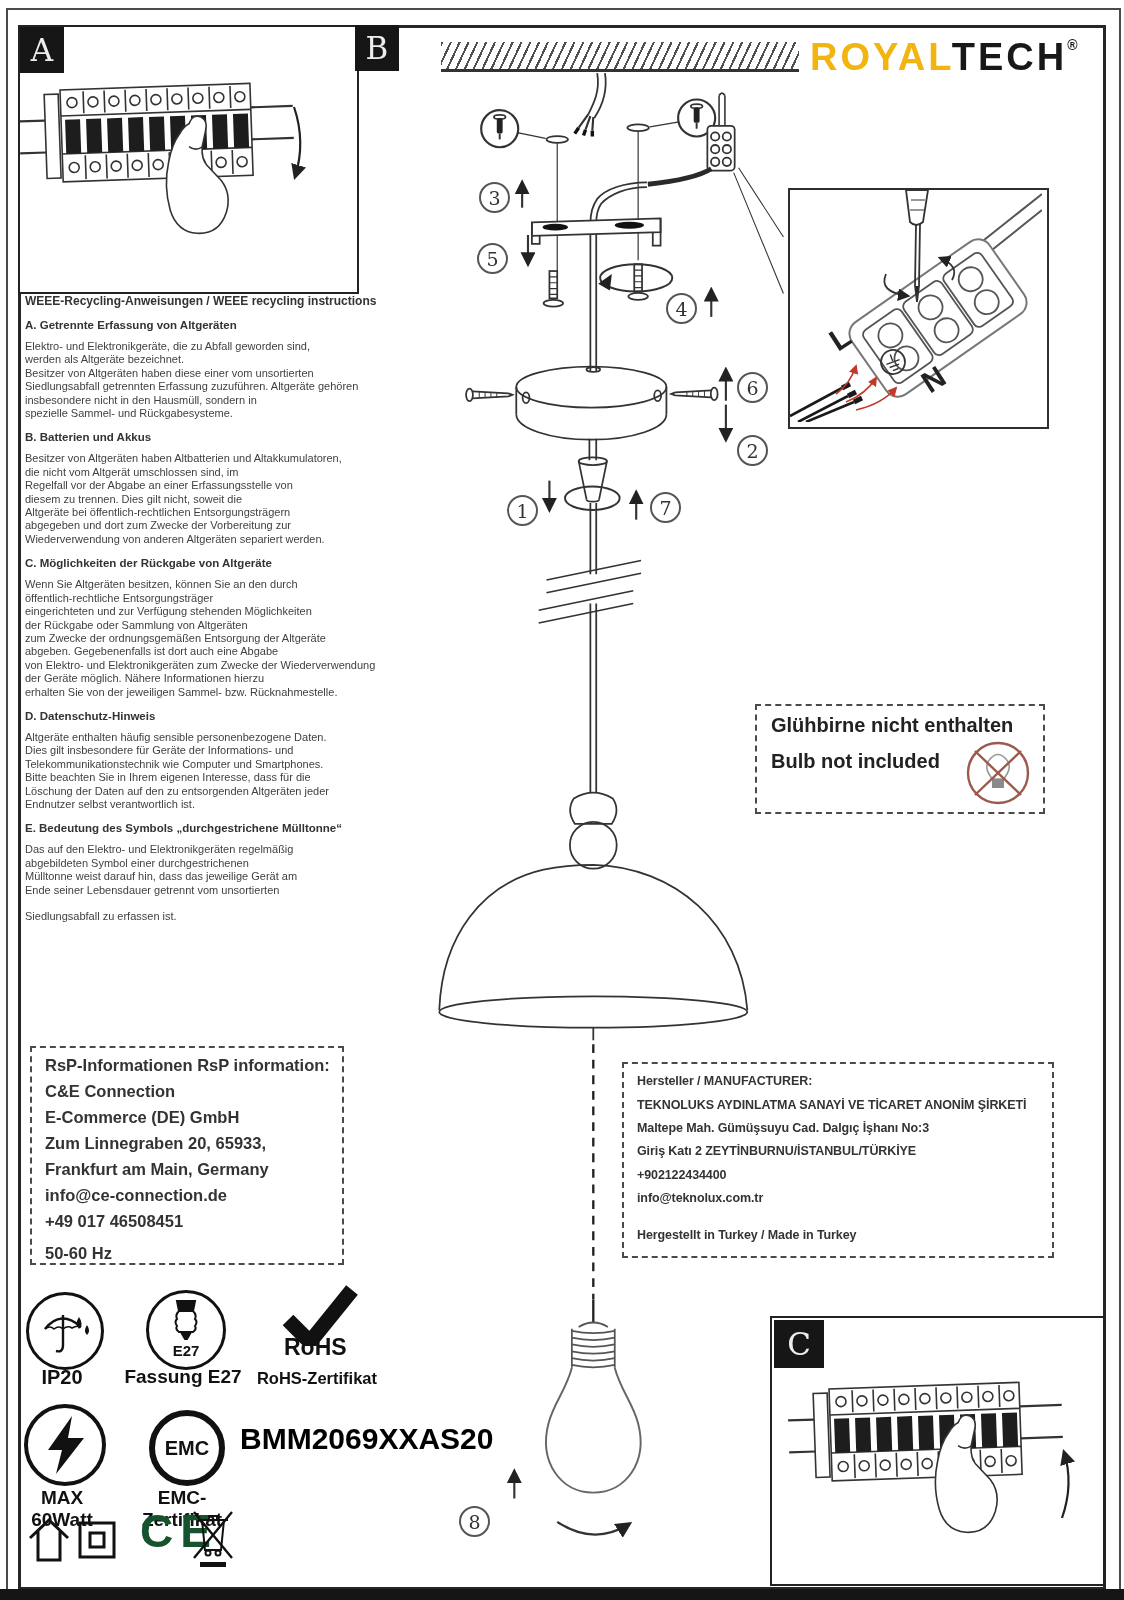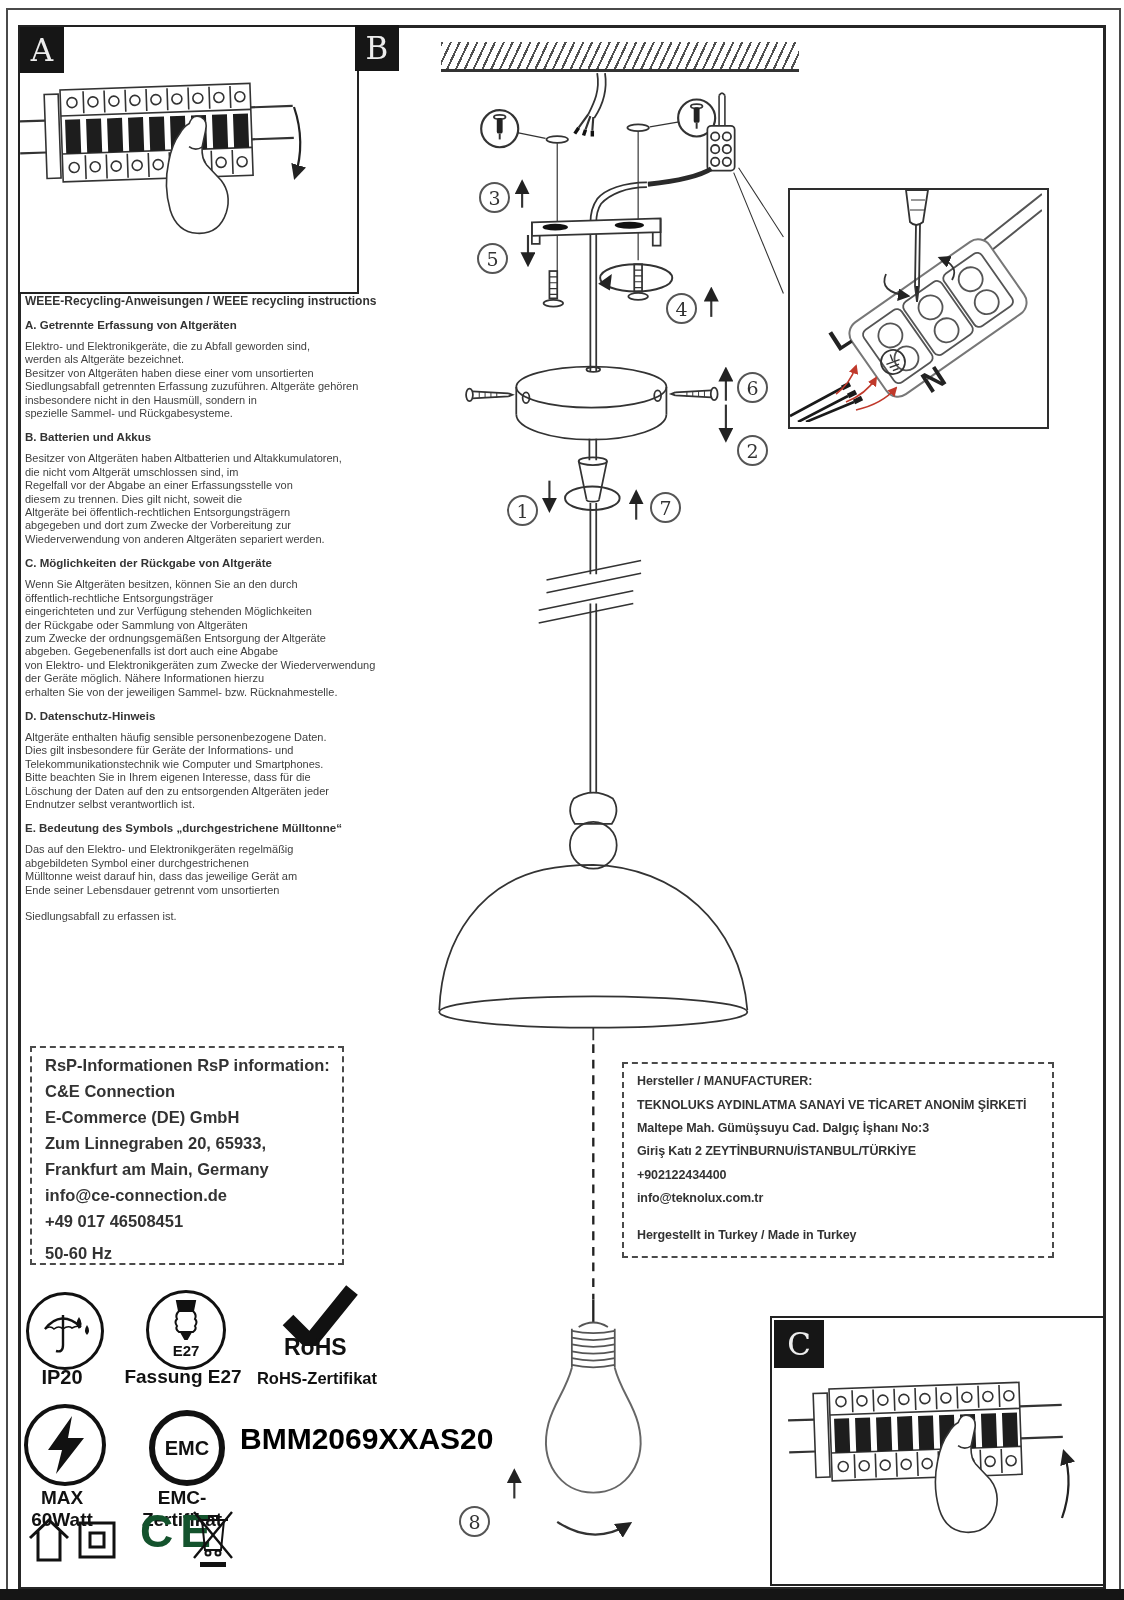--- a/index.html
+++ b/index.html
@@ -96,20 +96,23 @@
       <path d="M274,80 Q286,115 275,150" stroke="#222" stroke-width="2.2" fill="none" marker-end="url(#ahA)"></path>
     </svg>
   </div>
 
   <div class="abs tag labelB">
     <span>B</span>
   </div>
 
   <div class="abs hatch"></div>
 
+  <div class="abs logo">
+    <span class="royal">ROYAL</span><span class="tech">TECH</span><span class="reg">®</span>
+  </div>
 
   <div class="abs weee">
     <div class="w-title">WEEE-Recycling-Anweisungen / WEEE recycling instructions</div>
     <div class="w-sec">
         <div class="w-h">A. Getrennte Erfassung von Altgeräten</div>
         <div class="w-b">Elektro- und Elektronikgeräte, die zu Abfall geworden sind,
  werden als Altgeräte bezeichnet.
 Besitzer von Altgeräten haben diese einer vom unsortierten
 Siedlungsabfall getrennten Erfassung zuzuführen. Altgeräte gehören
 insbesondere nicht in den Hausmüll, sondern in
@@ -342,20 +345,30 @@
         <path d="M52,198 l8,-4 M58,206 l8,-4 M64,212 l8,-4" stroke-width="5"></path>
       </g>
       <g stroke="#c0392b" fill="none" stroke-width="1.6">
         <path d="M46,204 Q60,194 66,176" marker-end="url(#ahR)"></path>
         <path d="M56,212 Q76,204 86,188" marker-end="url(#ahR)"></path>
         <path d="M66,220 Q92,214 106,198" marker-end="url(#ahR)"></path>
       </g>
     </svg>
   </div>
 
+  <div class="abs dashbox bulbbox">
+    <div class="l1">Glühbirne nicht enthalten</div>
+    <div class="l2">Bulb not included</div>
+    <svg class="abs" style="right:10px;top:34px;" width="70" height="66" viewBox="0 0 70 66">
+      <circle cx="35" cy="33" r="30" stroke="#9b5a4e" stroke-width="2.4" fill="none"></circle>
+      <path d="M27,19 q8,-9 16,0 q6,7 1,15 l-3,5 h-12 l-3,-5 q-5,-8 1,-15 z" stroke="#999" stroke-width="1.6" fill="none"></path>
+      <rect x="29" y="39" width="12" height="9" fill="#8a8a8a"></rect>
+      <path d="M12,11 L58,55 M58,11 L12,55" stroke="#9b5a4e" stroke-width="2.4"></path>
+    </svg>
+  </div>
 
   <div class="abs dashbox rsp">
     <div class="line" style="top:8px;">RsP-Informationen RsP information:</div>
     <div class="line" style="top:34px;text-align:center;">C&amp;E Connection</div>
     <div class="line" style="top:60px;">E-Commerce (DE) GmbH</div>
     <div class="line" style="top:86px;">Zum Linnegraben 20, 65933,</div>
     <div class="line" style="top:112px;">Frankfurt am Main, Germany</div>
     <div class="line" style="top:138px;">info@ce-connection.de</div>
     <div class="line" style="top:164px;text-align:right;">+49 017 46508451</div>
     <div class="line" style="top:196px;">50-60 Hz</div>

